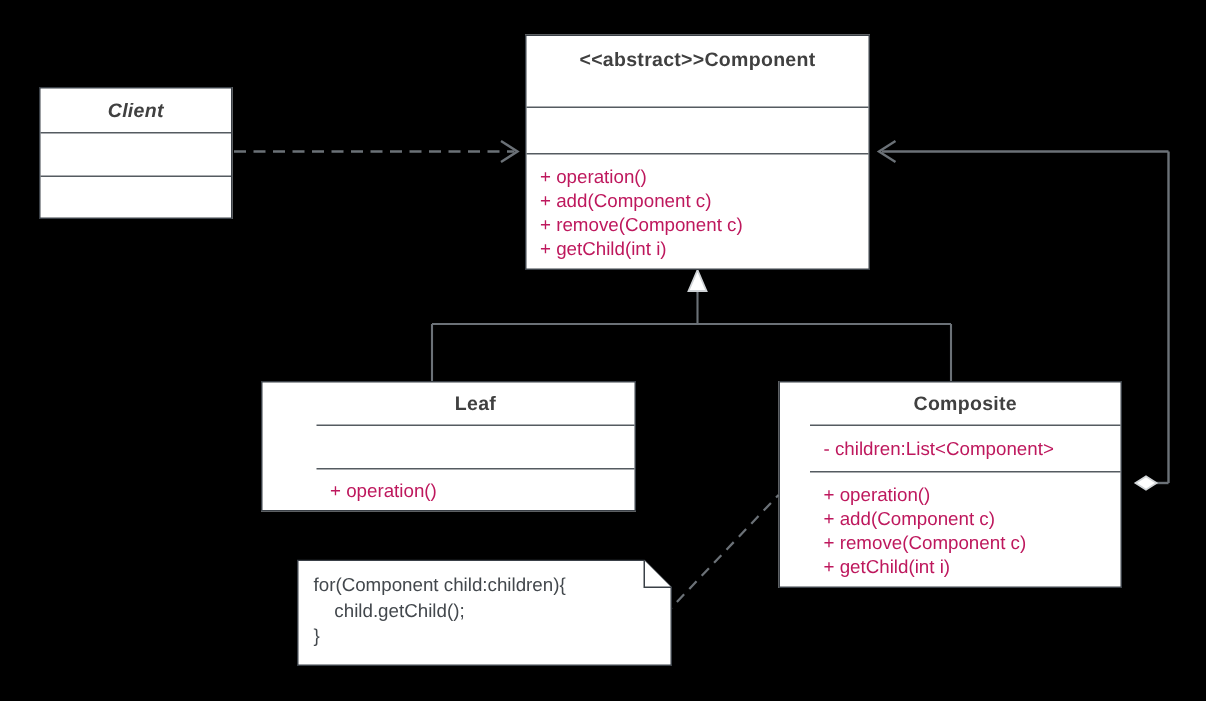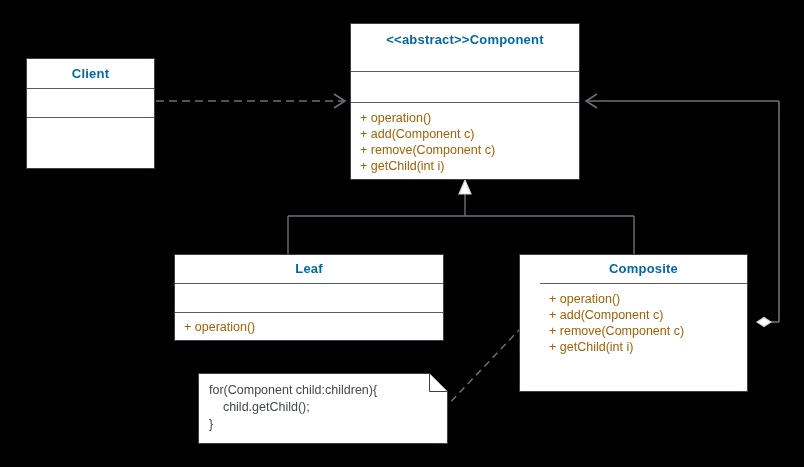--- a/index.html
+++ b/index.html
@@ -34,26 +34,26 @@
     box-sizing: border-box;
     overflow: hidden;
   }
   .compartment + .compartment {
     border-top: 1px solid #555b61;
   }
   .cls-title {
     text-align: center;
     font-weight: bold;
     font-size: 13px;
-    color: #0369a1;
+    color: #404040;
     letter-spacing: 0.2px;
   }
   .cls-members {
     font-size: 12.5px;
-    color: #a16207;
+    color: #be185d;
     padding-left: 9px;
     line-height: 16px;
   }
   .member {
     white-space: nowrap;
   }
   .empty-comp {
     
   }
   .note {
@@ -104,54 +104,57 @@
       <line x1="779" y1="322" x2="770" y2="322" stroke="#6b7177" stroke-width="1.6"></line>
       <polygon points="757,322 764,317.5 771,322 764,326.5" fill="#ffffff" stroke="#d2d6d9" stroke-width="1.2"></polygon>
       <polyline points="597,94 586,101 597,108" fill="none" stroke="#6b7177" stroke-width="1.6"></polyline>
     </g>
 
     <g>
       <line x1="443" y1="410" x2="519" y2="330" stroke="#6b7177" stroke-width="1.5" stroke-dasharray="7,5"></line>
     </g>
   </svg>
 
-  <div class="uml-class" style="left:26px; top:58px; width:129px; height:111px;">
+  <div class="uml-class" style="left:26px; top:58px; width:129px; height:88px;font-style:italic;">
     <div class="compartment cls-title" style="height:29px; line-height:29px;">
       <span>Client</span>
     </div>
     <div class="compartment empty-comp" style="height:29px;"></div>
     <div class="compartment empty-comp" style="height:28px;"></div>
   </div>
 
   <div class="uml-class" style="left:350px; top:23px; width:230px; height:157px;">
     <div class="compartment cls-title" style="height:47px; line-height:32px;">
       <span>&lt;&lt;abstract&gt;&gt;Component</span>
     </div>
     <div class="compartment empty-comp" style="height:31px;"></div>
     <div class="compartment cls-members" style="height:79px; padding-top:7px;">
       <div class="member">+ operation()</div>
       <div class="member">+ add(Component c)</div>
       <div class="member">+ remove(Component c)</div>
       <div class="member">+ getChild(int i)</div>
     </div>
   </div>
 
-  <div class="uml-class" style="left:174px; top:254px; width:270px; height:87px;">
+  <div class="uml-class" style="left:174px; top:254px; width:250px; height:87px;padding-left:36px;">
     <div class="compartment cls-title" style="height:28px; line-height:28px;">
       <span>Leaf</span>
     </div>
     <div class="compartment empty-comp" style="height:29px;"></div>
     <div class="compartment cls-members" style="height:28px; line-height:28px;">
       <div class="member">+ operation()</div>
     </div>
   </div>
 
   <div class="uml-class" style="left:519px; top:254px; width:229px; height:138px;padding-left:20px;">
     <div class="compartment cls-title" style="height:28px; line-height:28px;">
       <span>Composite</span>
+    </div>
+    <div class="compartment cls-members" style="height:31px; line-height:31px;">
+      <div class="member">- children:List&lt;Component&gt;</div>
     </div>
     <div class="compartment cls-members" style="height:79px; padding-top:7px;">
       <div class="member">+ operation()</div>
       <div class="member">+ add(Component c)</div>
       <div class="member">+ remove(Component c)</div>
       <div class="member">+ getChild(int i)</div>
     </div>
   </div>
 
   <div class="note" style="left:198px; top:373px; width:250px; height:71px; background:transparent;">

